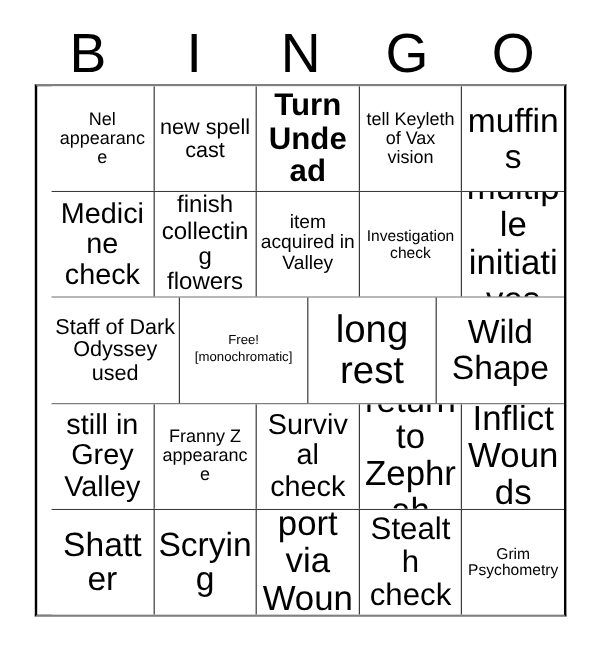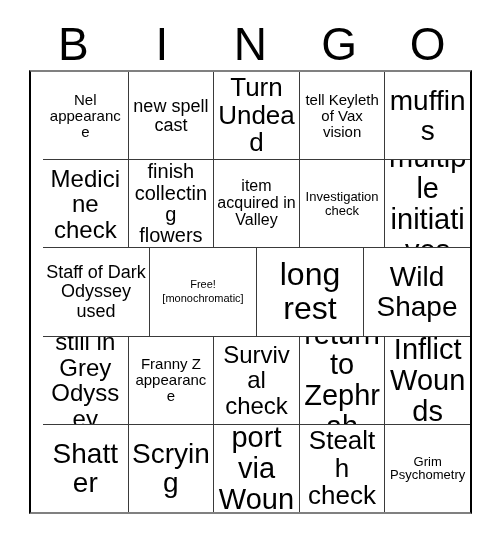--- a/index.html
+++ b/index.html
@@ -121,21 +121,21 @@
   <div id="grid">
 
     <div class="grid-row">
       <div class="cell">
           <span class="cell-text fs-s">Nel appearance</span>
         </div>
       <div class="cell">
           <span class="cell-text fs-xxl" style="font-size: 18px;">new spell cast</span>
         </div>
       <div class="cell">
-          <span class="cell-text fs-xxl" style="font-size: 26px;">Turn Undead</span>
+          <span class="cell-text fs-xxl" style="font-size: 26px; font-weight: bold;">Turn Undead</span>
         </div>
       <div class="cell">
           <span class="cell-text fs-s">tell Keyleth of Vax vision</span>
         </div>
       <div class="cell">
           <span class="cell-text fs-xxl">muffins</span>
         </div>
     </div>
 
     <div class="grid-row">
@@ -166,21 +166,21 @@
       <div class="cell">
           <span class="cell-text fs-xxxl">long rest</span>
         </div>
       <div class="cell">
           <span class="cell-text fs-xxl">Wild Shape</span>
         </div>
     </div>
 
     <div class="grid-row">
       <div class="cell">
-          <span class="cell-text fs-xl">still in Grey Odyssey</span>
+          <span class="cell-text fs-xl">still in Grey Valley</span>
         </div>
       <div class="cell">
           <span class="cell-text fs-s">Franny Z appearance</span>
         </div>
       <div class="cell">
           <span class="cell-text fs-xl">Survival check</span>
         </div>
       <div class="cell">
           <span class="cell-text fs-l">return to Zephrah</span>
         </div>

